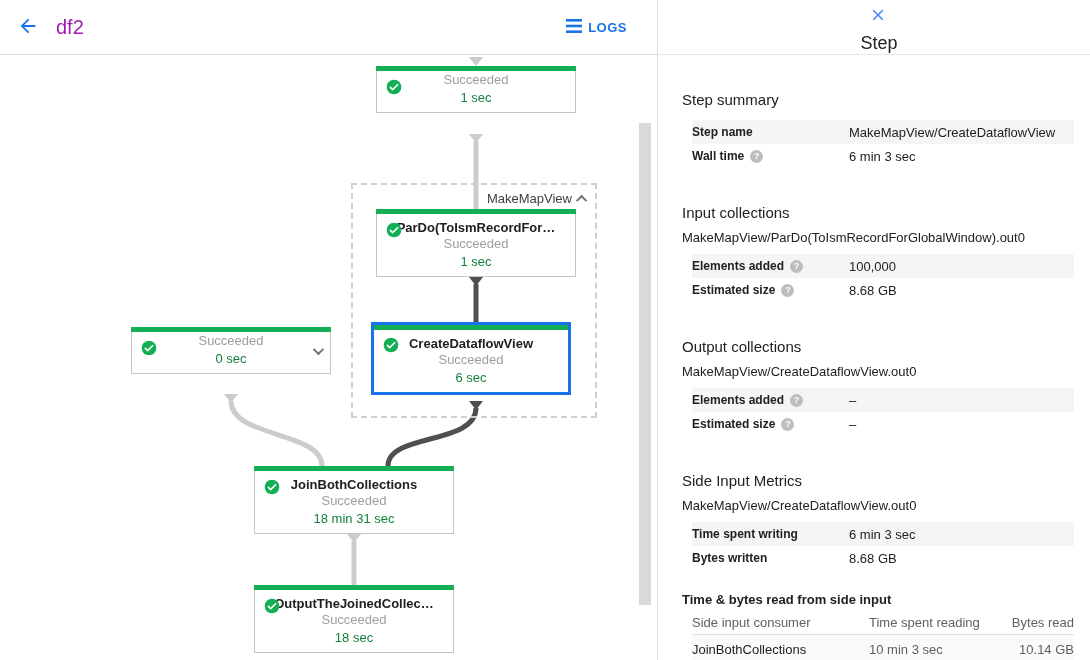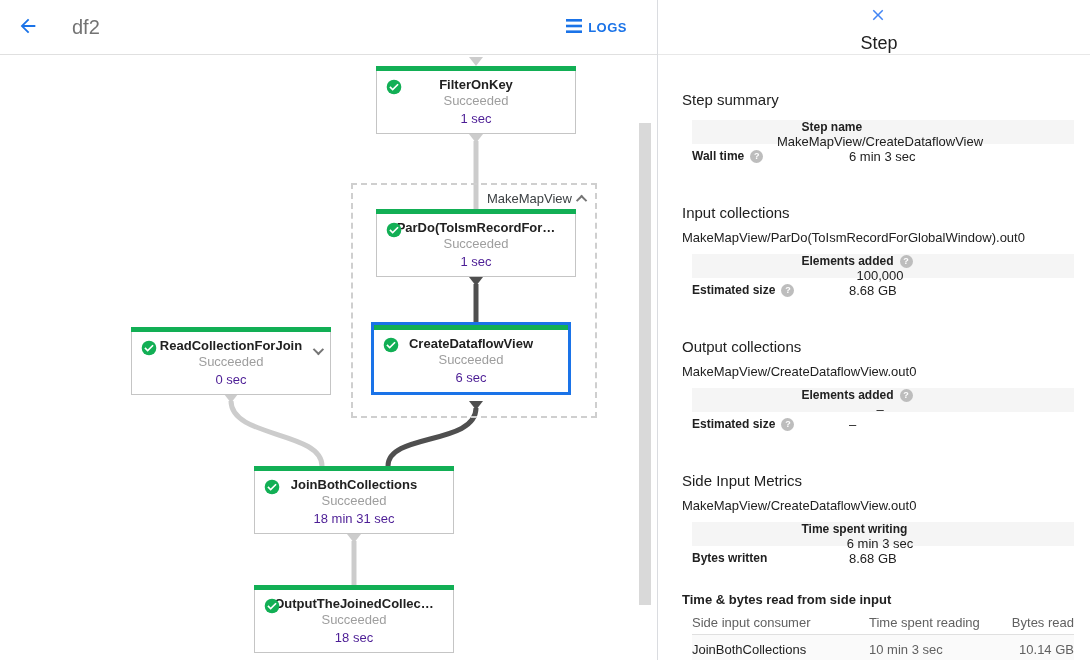--- a/index.html
+++ b/index.html
@@ -4,41 +4,41 @@
 <style>
   * { margin:0; padding:0; box-sizing:border-box; }
   html,body { width:1090px; height:660px; overflow:hidden; background:#fff;
     font-family:"Liberation Sans","DejaVu Sans",sans-serif; color:#212121; }
 
   
   .topbar { position:absolute; left:0; top:0; width:657px; height:55px;
     border-bottom:1px solid #e0e0e0; background:#fff; display:flex; align-items:center; z-index:5; }
   .back-btn { width:40px; height:40px; margin-left:8px; display:flex; align-items:center;
     justify-content:center; cursor:pointer; background:none; border:none; }
-  .job-title { font-size:20px; color:#737373; margin-left:24px; }
+  .job-title { font-size:20px; color:#a21caf; margin-left:8px; }
   .logs-btn { position:absolute; right:30px; display:flex; align-items:center; gap:6px;
     color:#1a73e8; font-size:13px; font-weight:bold; letter-spacing:.5px; cursor:pointer;
     background:none; border:none; }
 
   
   .graph { position:absolute; left:0; top:55px; width:657px; height:605px; background:#fff; }
   .edges { position:absolute; left:0; top:0; width:657px; height:605px; }
 
   .group-box { position:absolute; left:351px; top:128px; width:246px; height:235px;
     border:2px dashed #cfcfcf; background:transparent; }
   .group-label { position:absolute; right:8px; top:6px; display:flex; align-items:center;
     gap:7px; font-size:13px; color:#3c4043; cursor:pointer;margin-left:24px; }
 
   .node { position:absolute; width:200px; background:#fff; border:1px solid #c5c5c5;
     text-align:center; cursor:pointer; z-index:2; }
   .node .bar { height:5px; background:#12af55; margin:-1px -1px 0 -1px; }
   .node .title { font-size:13px; font-weight:bold; color:#212121; margin-top:6px;
     white-space:nowrap; overflow:hidden; }
   .node .status { font-size:13px; color:#9e9e9e; line-height:18px; }
-  .node .time { font-size:13px; color:#4c1d95; line-height:18px; padding-bottom:5px; }
+  .node .time { font-size:13px; color:#15803d; line-height:18px; padding-bottom:5px; }
   .node .check { position:absolute; left:9px; top:12px; }
   .node.selected { border:3px solid #1a73e8; }
   .node.selected .bar { margin:0; }
   .node-chevron { position:absolute; right:9px; top:13px; }
 
   .chev { display:inline-block; width:8px; height:8px; border-left:2px solid #757575;
     border-top:2px solid #757575; }
   .chev.up { transform:rotate(45deg) translateY(2px); }
   .chev.down { transform:rotate(225deg) translateY(2px); }
 
@@ -51,21 +51,21 @@
   .panel-header { height:55px; border-bottom:1px solid #e8e8e8; display:flex; align-items:center;flex-direction:column; }
   .close-btn { width:40px; height:40px; margin-left:8px; display:flex; align-items:center;
     justify-content:center; cursor:pointer; background:none; border:none; }
   .panel-title { font-size:18px; color:#212121; margin-left:10px; }
 
   .panel-body { padding:0 16px 0 24px; }
   .section-heading { font-size:15px; color:#212121; margin:36px 0 12px 0; }
   .collection-name { font-size:13px; color:#212121; margin:-3px 0 9px 0; }
   .kv-rows { margin-left:10px; }
   .kv-row { display:flex; align-items:center; height:24px; padding:0 6px 0 0; }
-  .kv-row.striped { background:#f5f5f5;flex-direction:column; }
+  .kv-row.striped { background:#f5f5f5; }
   .kv-label { width:157px; font-size:12px; font-weight:bold; color:#212121;
     display:flex; align-items:center; gap:6px; flex-shrink:0; }
   .kv-value { font-size:13px; color:#212121; }
   .help-icon { display:inline-flex; width:13px; height:13px; border-radius:50%;
     background:#bdbdbd; color:#fff; font-size:9px; font-weight:bold;
     align-items:center; justify-content:center; cursor:pointer; }
 
   .table-caption { font-size:13px; font-weight:bold; color:#212121; margin:22px 0 0 0; }
   .si-table { margin-left:10px; margin-top:4px; }
   .si-thead, .si-trow { display:grid; grid-template-columns:1fr 120px 85px; align-items:center; }
@@ -132,21 +132,20 @@
   </div>
 
   <div class="node" style="left:376px; top:11px;">
     <div class="bar"></div>
     <span class="check">
       <svg width="16" height="16" viewBox="0 0 24 24">
           <circle cx="12" cy="12" r="11" fill="#12af55"></circle>
           <path fill="#fff" d="M10 14.2l-3.2-3.2-1.8 1.8 5 5 9-9-1.8-1.8z"></path>
         </svg>
     </span>
-    <div class="title">FilterOnKey</div>
     <div class="status">Succeeded</div>
     <div class="time">1 sec</div>
   </div>
 
   <div class="node" style="left:376px; top:154px;">
     <div class="bar"></div>
     <span class="check">
       <svg width="16" height="16" viewBox="0 0 24 24">
           <circle cx="12" cy="12" r="11" fill="#12af55"></circle>
           <path fill="#fff" d="M10 14.2l-3.2-3.2-1.8 1.8 5 5 9-9-1.8-1.8z"></path>
@@ -171,21 +170,20 @@
   </div>
 
   <div class="node" style="left:131px; top:272px;">
     <div class="bar"></div>
     <span class="check">
       <svg width="16" height="16" viewBox="0 0 24 24">
           <circle cx="12" cy="12" r="11" fill="#12af55"></circle>
           <path fill="#fff" d="M10 14.2l-3.2-3.2-1.8 1.8 5 5 9-9-1.8-1.8z"></path>
         </svg>
     </span>
-    <div class="title">ReadCollectionForJoin</div>
     <div class="status">Succeeded</div>
     <div class="time">0 sec</div>
     <span class="node-chevron"><span class="chev down"></span></span>
   </div>
 
   <div class="node" style="left:254px; top:411px;">
     <div class="bar"></div>
     <span class="check">
       <svg width="16" height="16" viewBox="0 0 24 24">
           <circle cx="12" cy="12" r="11" fill="#12af55"></circle>

